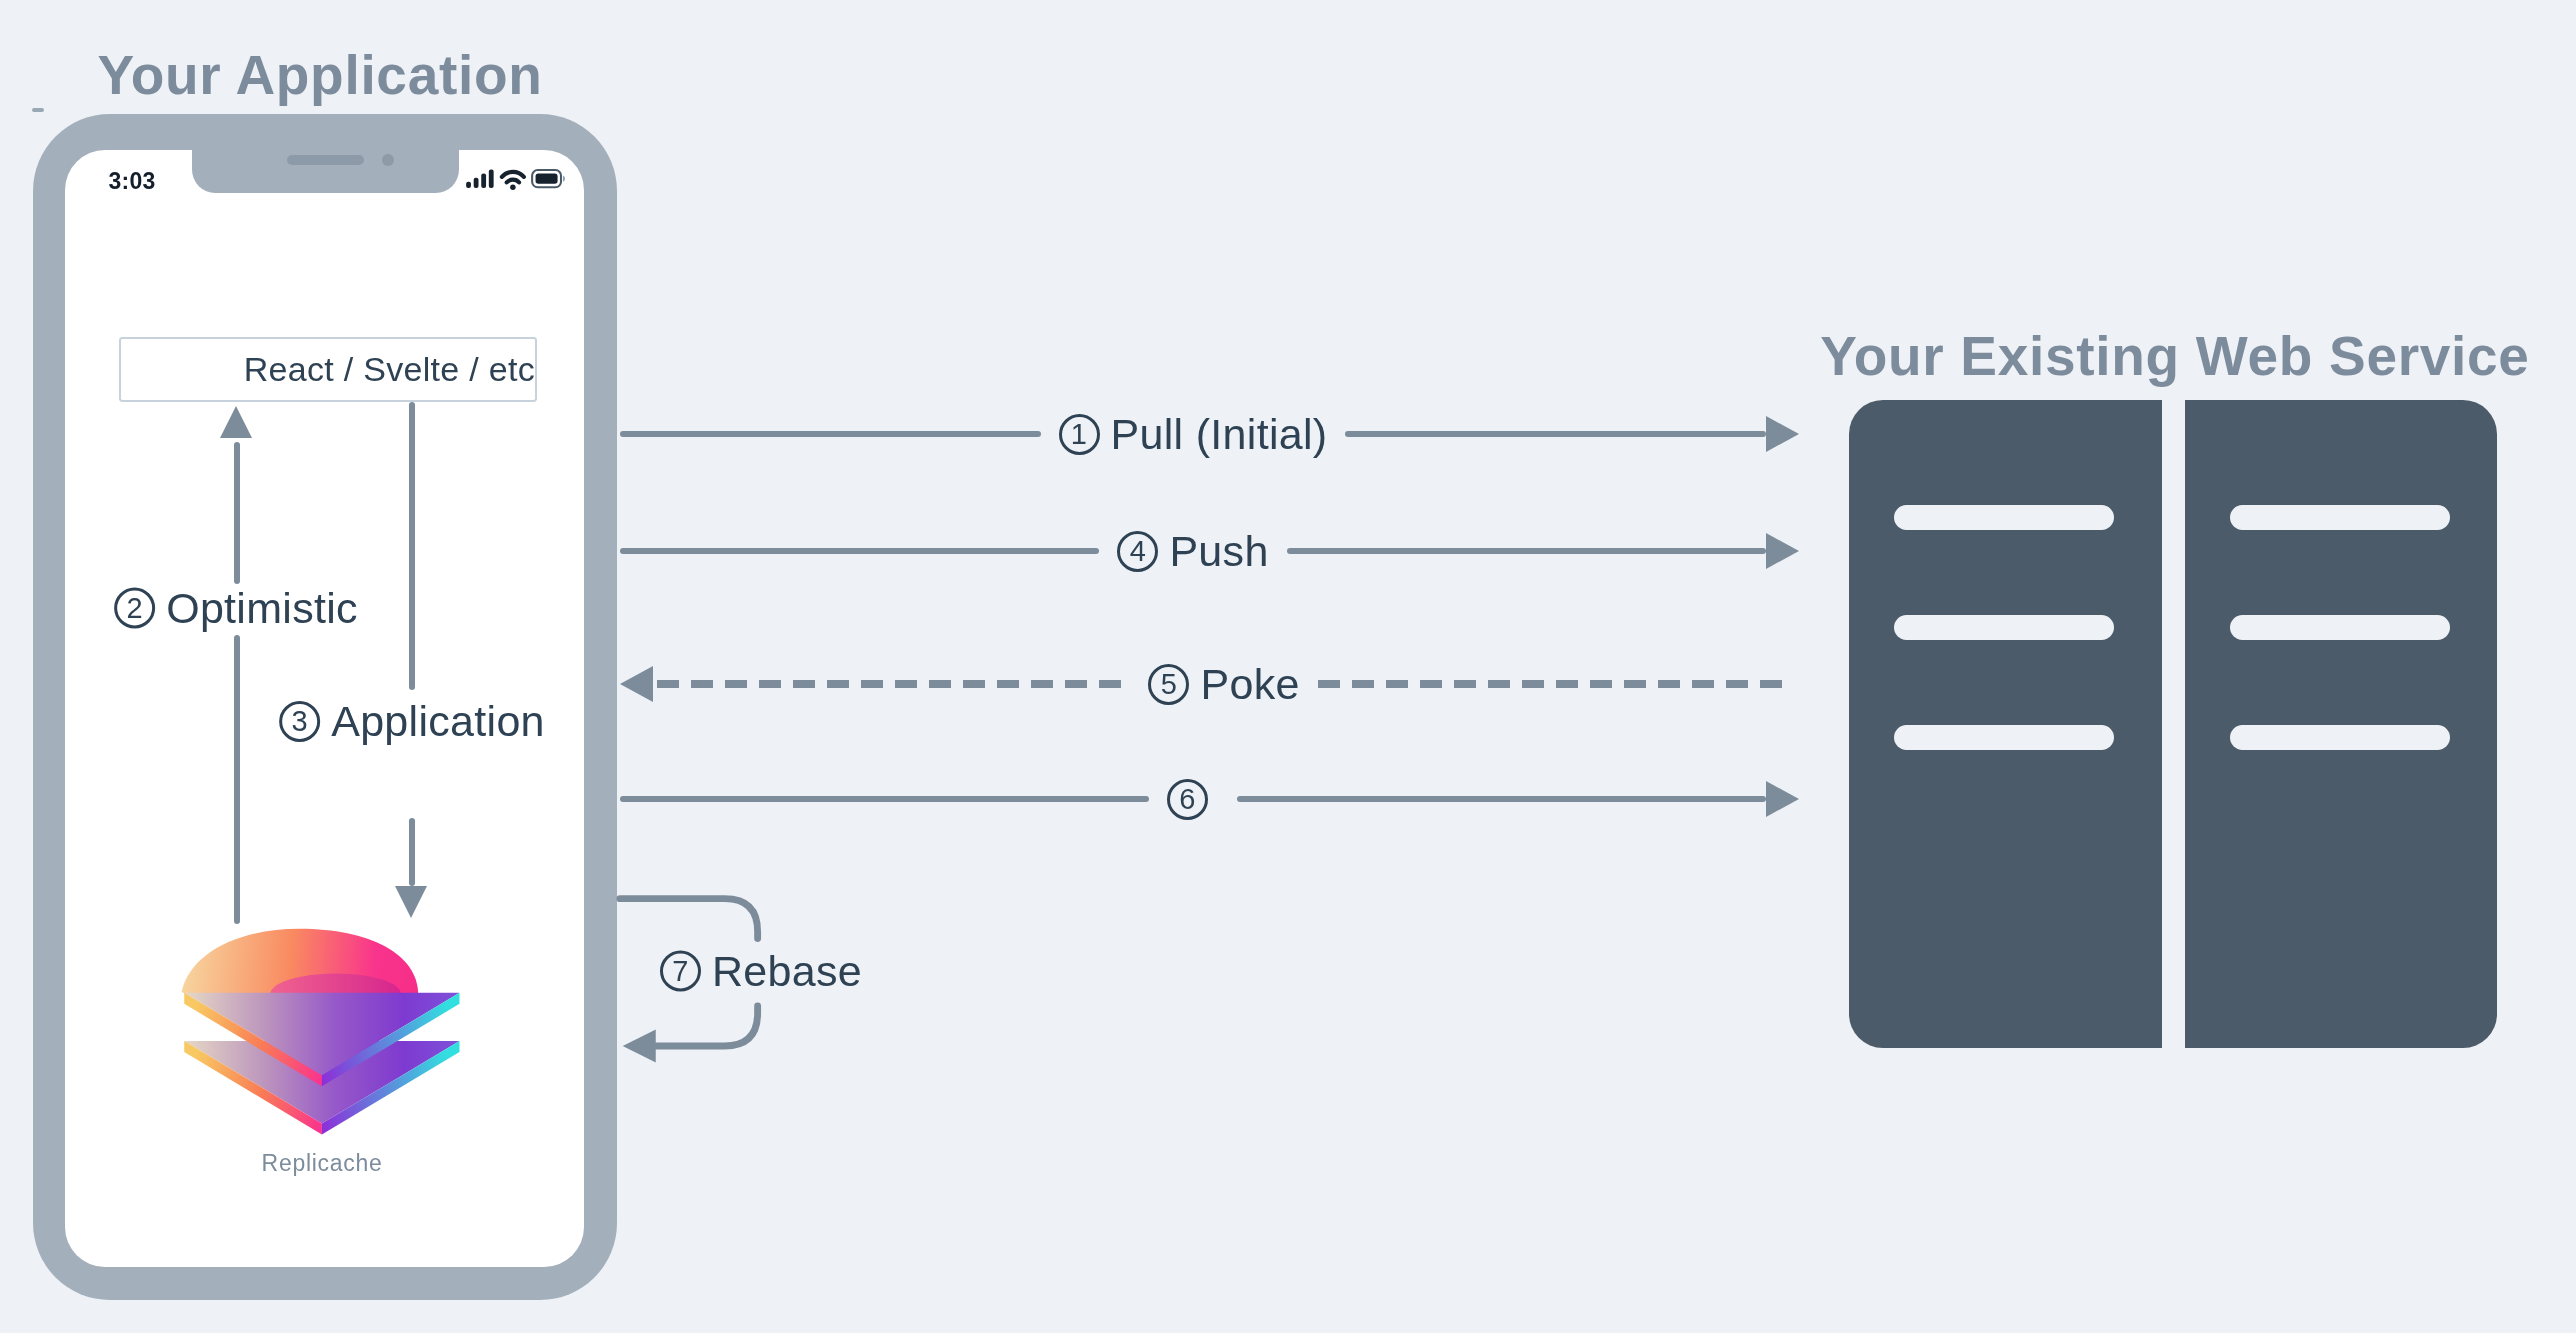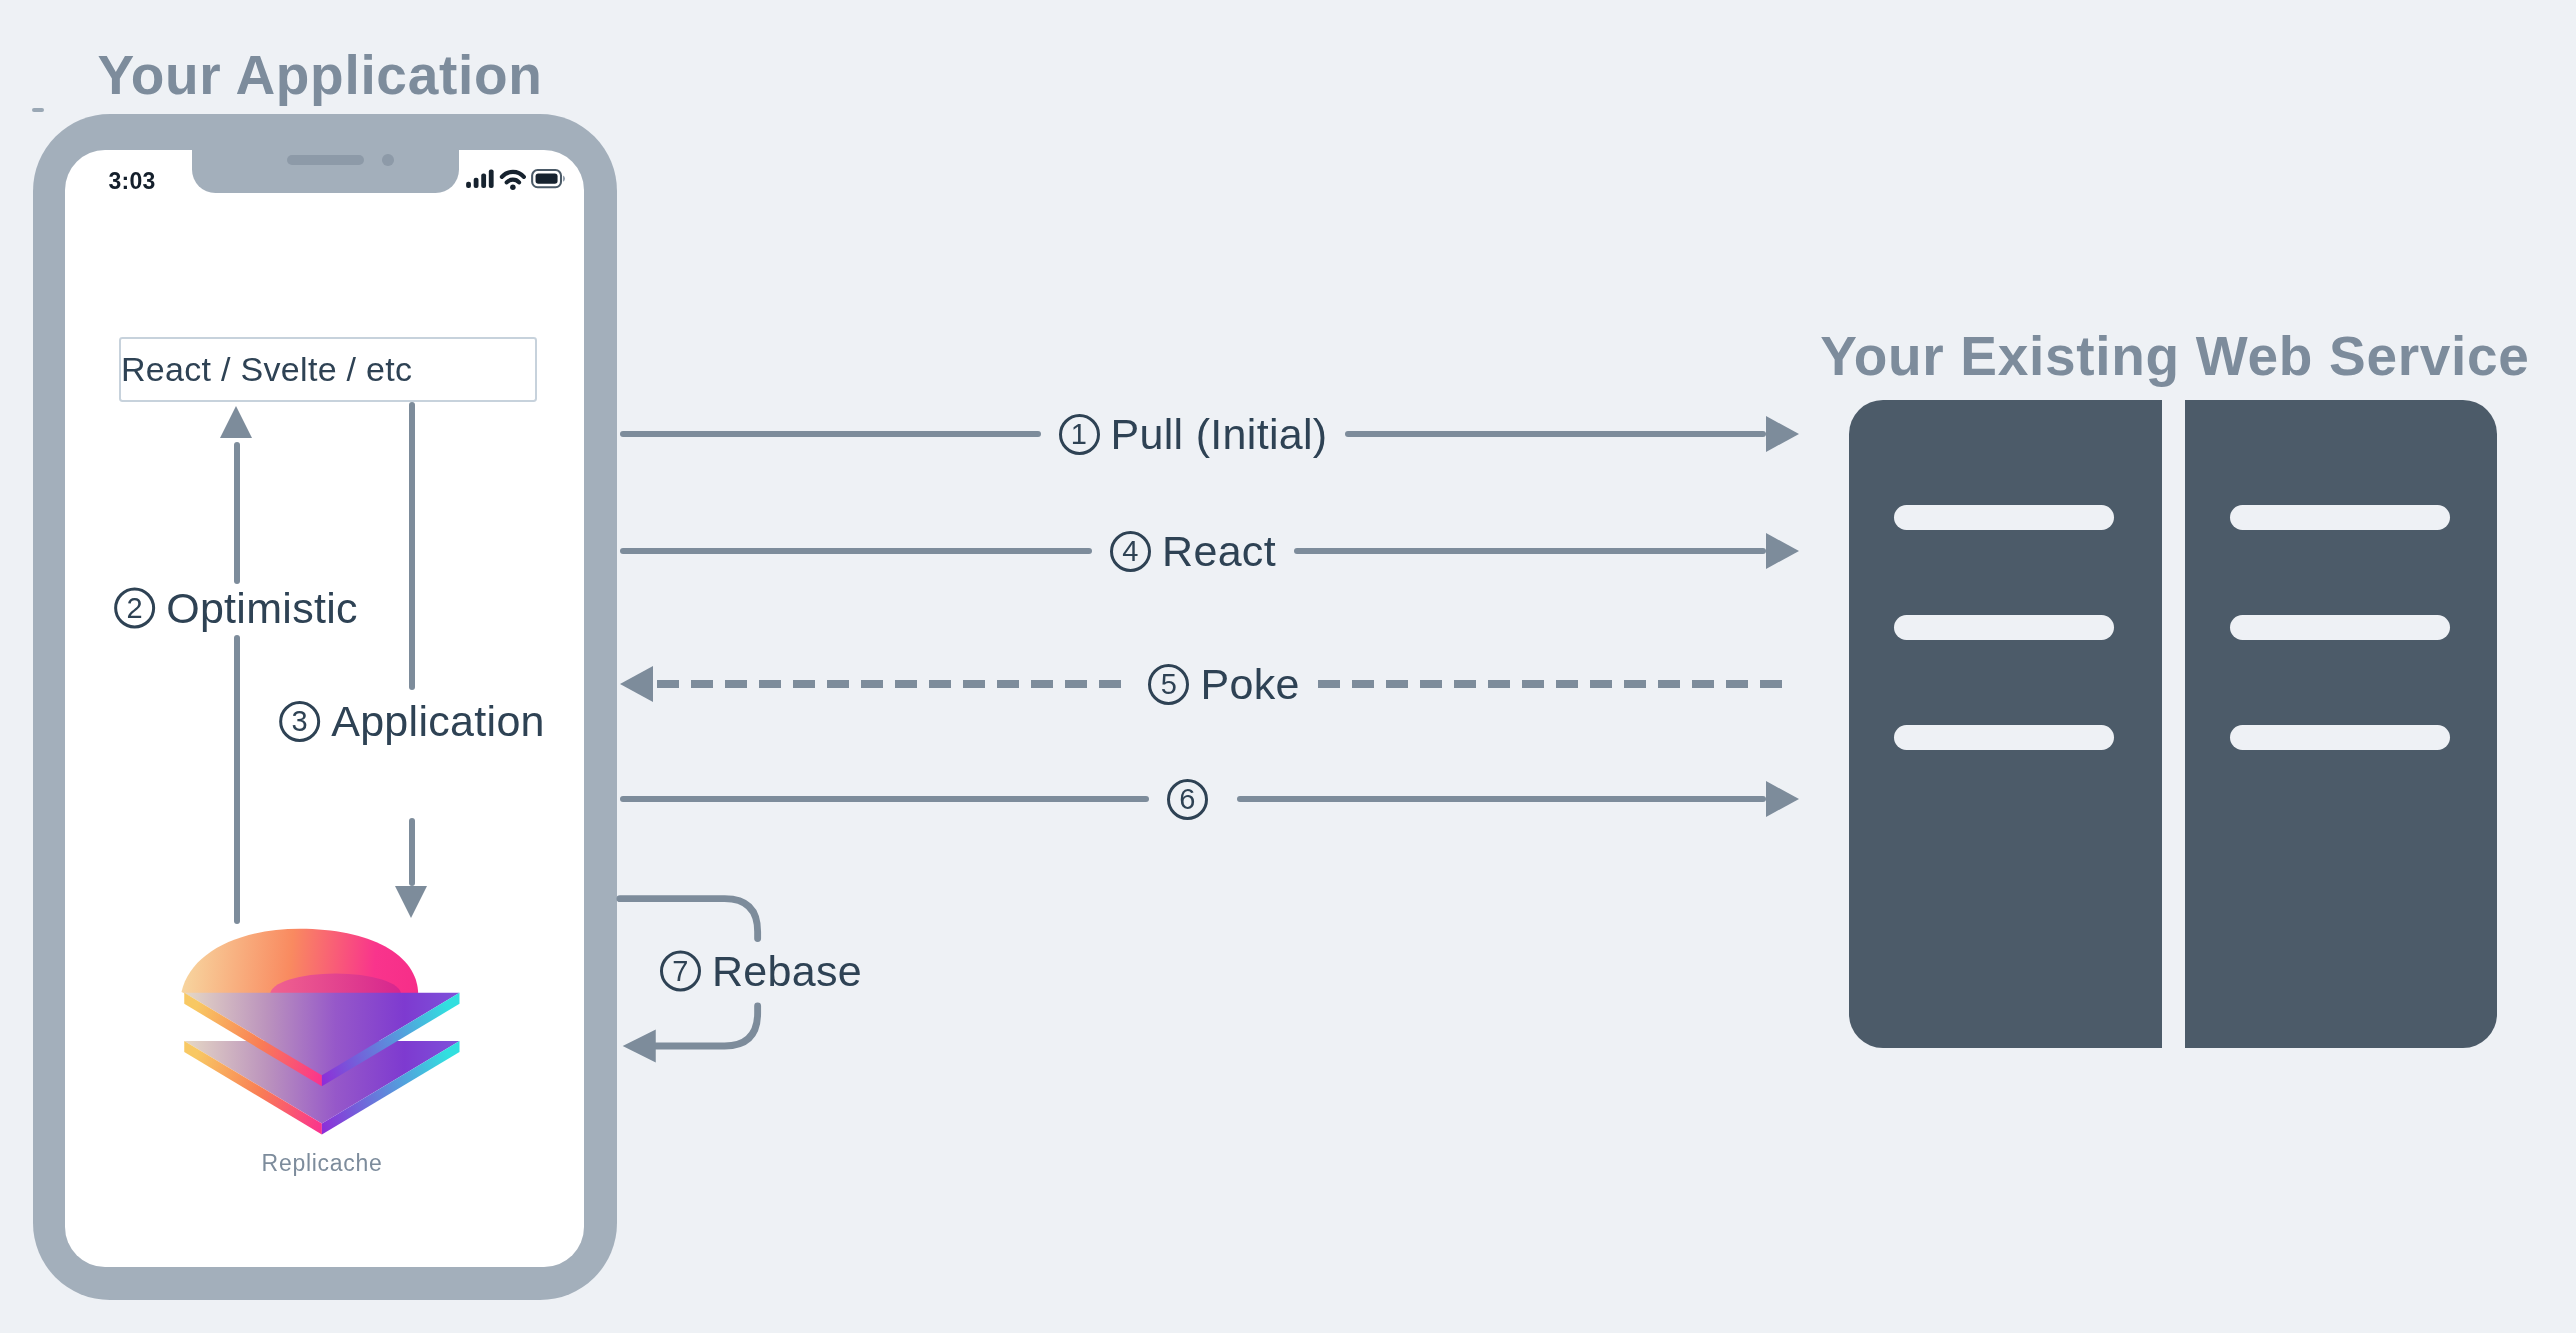--- a/index.html
+++ b/index.html
@@ -33,21 +33,21 @@
     left:132px;top:181px;transform:translate(-50%,-50%);
     font-size:23px;font-weight:700;color:#141f2b;letter-spacing:0.3px;
   }
   #status-icons{left:466px;top:168px;}
 
   
   #ui-box{
     left:119px;top:337px;width:418px;height:65px;
     background:#fff;border:2.1px solid #c7d2dc;border-radius:3.4px;
     box-sizing:border-box;
-    display:flex;align-items:center;justify-content:flex-start;
+    display:flex;align-items:center;justify-content:flex-end;
     font-size:34px;font-weight:500;color:#2e4254;letter-spacing:0.3px;
   }
 
   
   .vseg{width:6.2px;border-radius:3.4px;background:#7d8c9b;}
   #sub-seg1{left:234px;top:442px;height:142px;}
   #sub-seg2{left:234px;top:635px;height:289px;}
   #sub-head{left:220px;top:406px;width:0;height:0;
     border-left:16.5px solid transparent;border-right:16.5px solid transparent;
     border-bottom:32px solid #7d8c9b;}
@@ -220,21 +220,21 @@
     <span>Pull (Initial)</span>
   </div>
   <div class="h-seg"></div>
   <div class="head-right"></div>
 </div>
 
 <div class="h-arrow" id="arrow-push">
   <div class="h-seg"></div>
   <div class="step-label">
     <span class="num-circle">4</span>
-    <span>React</span>
+    <span>Push</span>
   </div>
   <div class="h-seg"></div>
   <div class="head-right"></div>
 </div>
 
 <div class="h-arrow" id="arrow-poke">
   <div class="head-left"></div>
   <div class="h-seg dashed"></div>
   <div class="step-label">
     <span class="num-circle">5</span>

